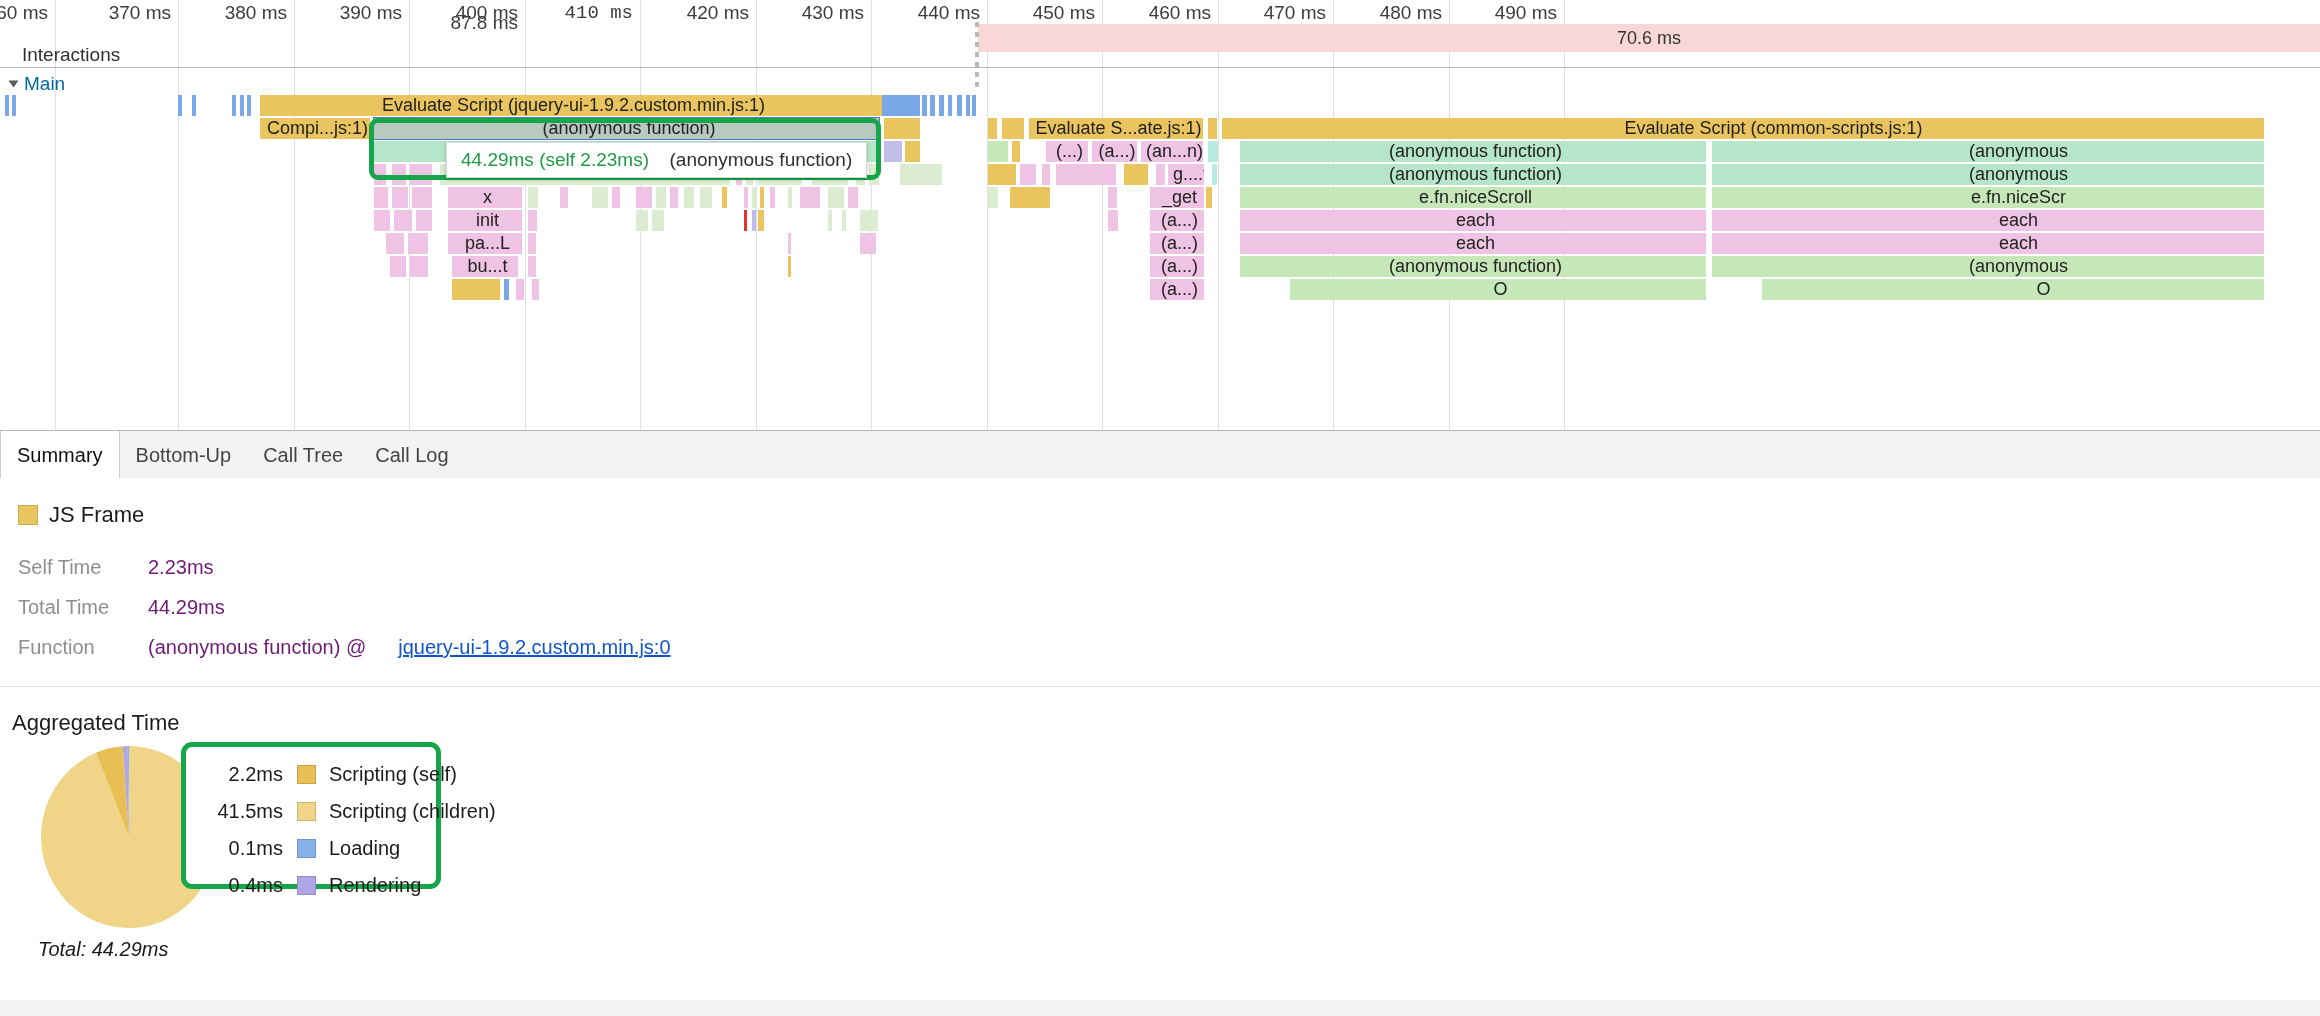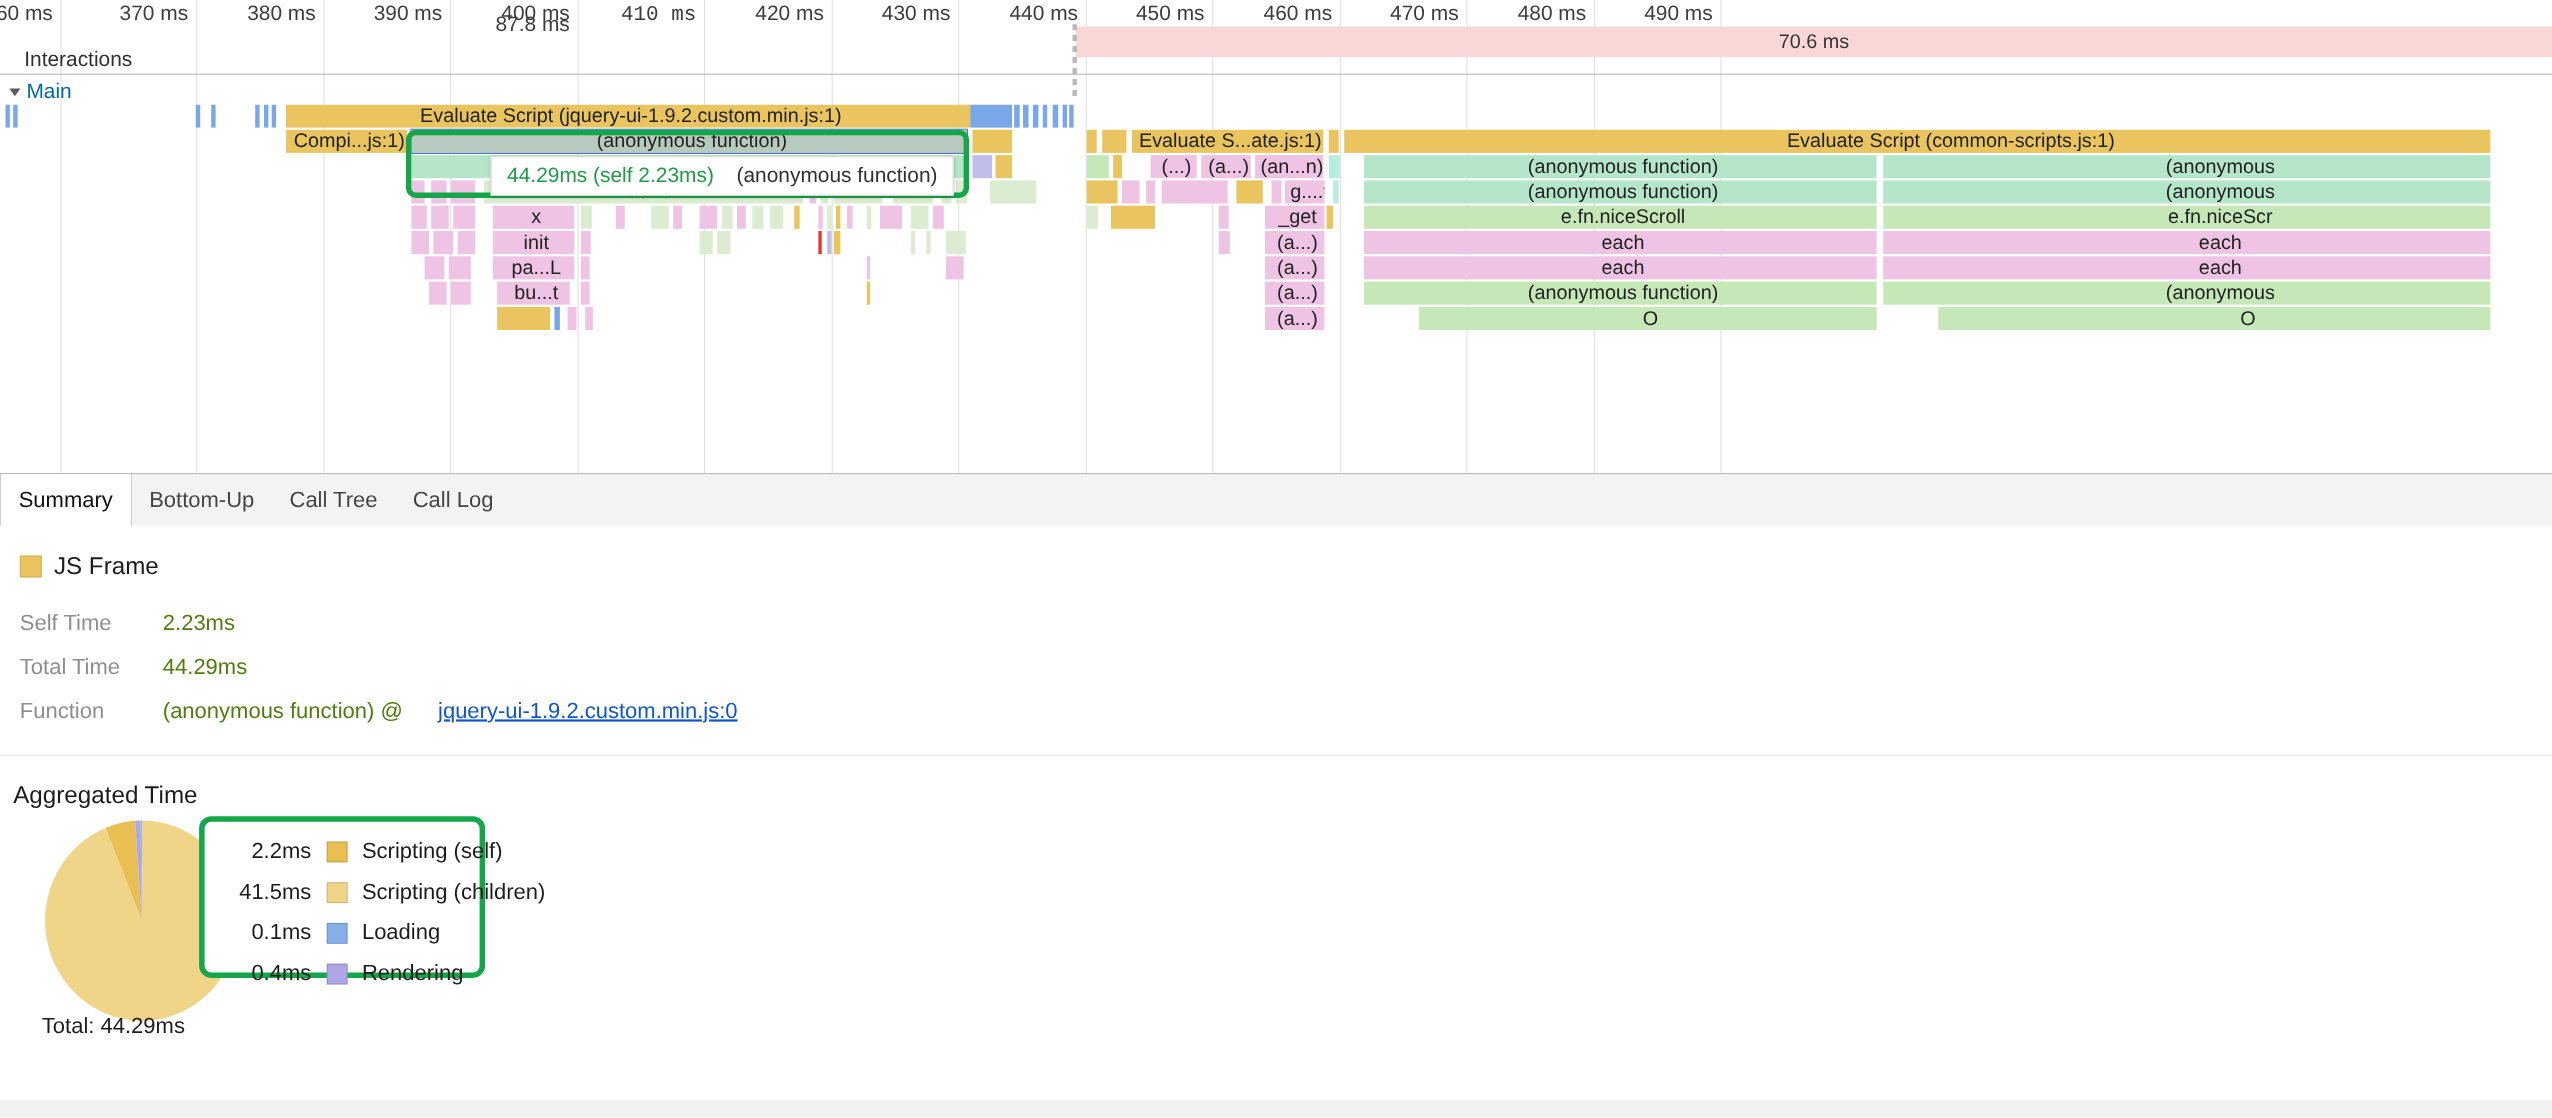--- a/index.html
+++ b/index.html
@@ -113,21 +113,21 @@
 
   
   .details{position:absolute;left:0;top:478px;width:2320px;height:538px;background:#fff;overflow:hidden;}
 
   .chip-row{position:absolute;left:18px;top:24px;display:flex;align-items:center;gap:11px;}
   .swatch{width:20px;height:20px;display:inline-block;border:1px solid rgba(0,0,0,.12);box-sizing:border-box;}
   .chip-title{font-size:22px;color:#1c1c1c;}
 
   .kv{position:absolute;left:18px;font-size:20px;white-space:nowrap;display:flex;gap:12px;align-items:baseline;}
   .kv .k{color:#8e8e8e;width:118px;display:inline-block;}
-  .kv .v{color:#4d7c0f;}
+  .kv .v{color:#701a75;}
   .kv a{color:#1155cc;text-decoration:underline;}
 
   .hr{position:absolute;left:0;width:2320px;height:1px;background:#e2e2e2;}
 
   .agg-title{position:absolute;left:12px;top:24px;font-size:22px;color:#1c1c1c;}
   .pie-wrap{position:absolute;left:28px;top:58px;width:202px;height:186px;}
   .total-line{position:absolute;left:38px;font-size:20px;color:#1c1c1c;white-space:nowrap;}
 
   .legend-box{
     position:absolute;border:5px solid #15a64a;border-radius:11px;
@@ -365,21 +365,21 @@
 
       <div class="pie-wrap">
         <svg id="pie-svg" width="202" height="186" viewBox="0 0 202 186">
             <path d="M 101 93 L 101.00 2.00 A 88 91 0 1 1 68.05 8.62 Z" fill="#f0d589"></path>
             <path d="M 101 93 L 68.05 8.62 A 88 91 0 0 1 94.75 2.23 Z" fill="#e8bf53"></path>
             <path d="M 101 93 L 94.75 2.23 A 88 91 0 0 1 99.75 2.01 Z" fill="#b0a5e6"></path>
             <path d="M 101 93 L 99.75 2.01 A 88 91 0 0 1 101.00 2.00 Z" fill="#85b0e8"></path>
           </svg>
       </div>
 
-      <div class="total-line" style="top:236px;">Total: 44.29ms</div>
+      <div class="total-line" style="top:252px;font-style:italic;">Total: 44.29ms</div>
 
       <div class="legend-box" style="left:181px;top:56px;width:260px;height:147px;"></div>
       <div class="legend-list" id="legend-list" style="left:205px;top:77px;">
           <div class="leg-row">
             <span class="leg-val">2.2ms</span>
             <span class="leg-sw" style="background: rgb(232, 191, 83);"></span>
             <span>Scripting (self)</span>
           </div>
           <div class="leg-row">
             <span class="leg-val">41.5ms</span>

